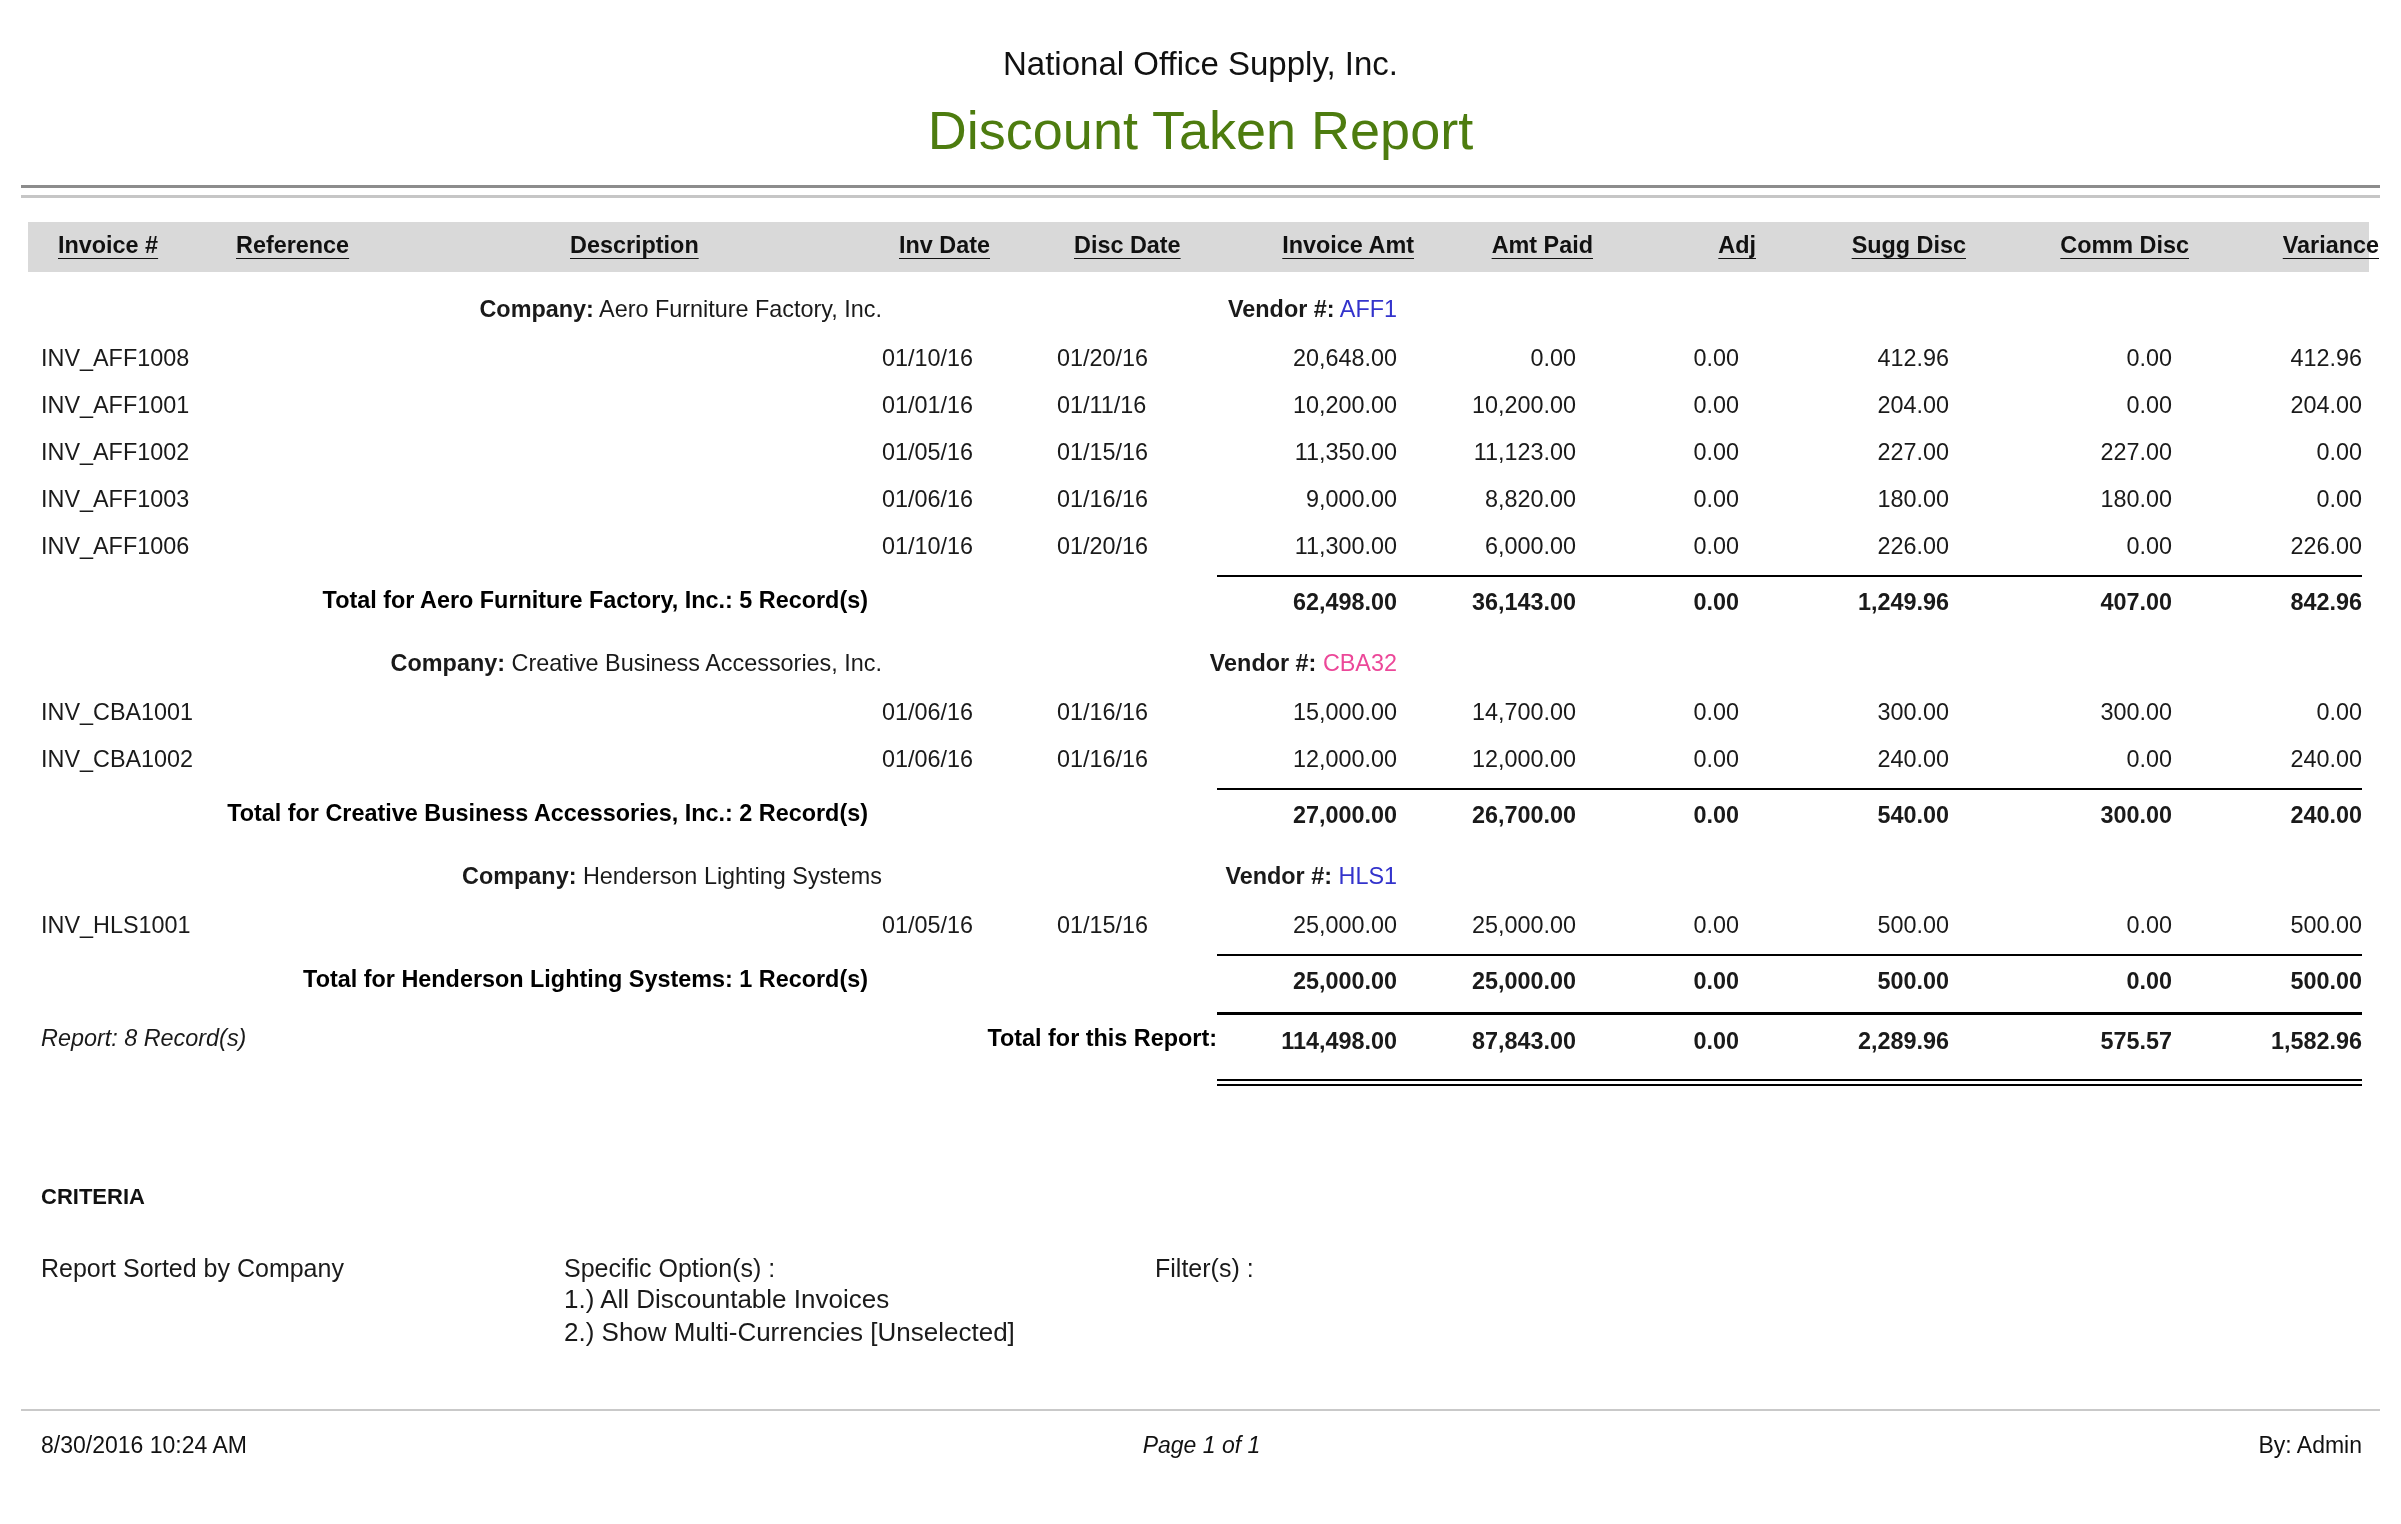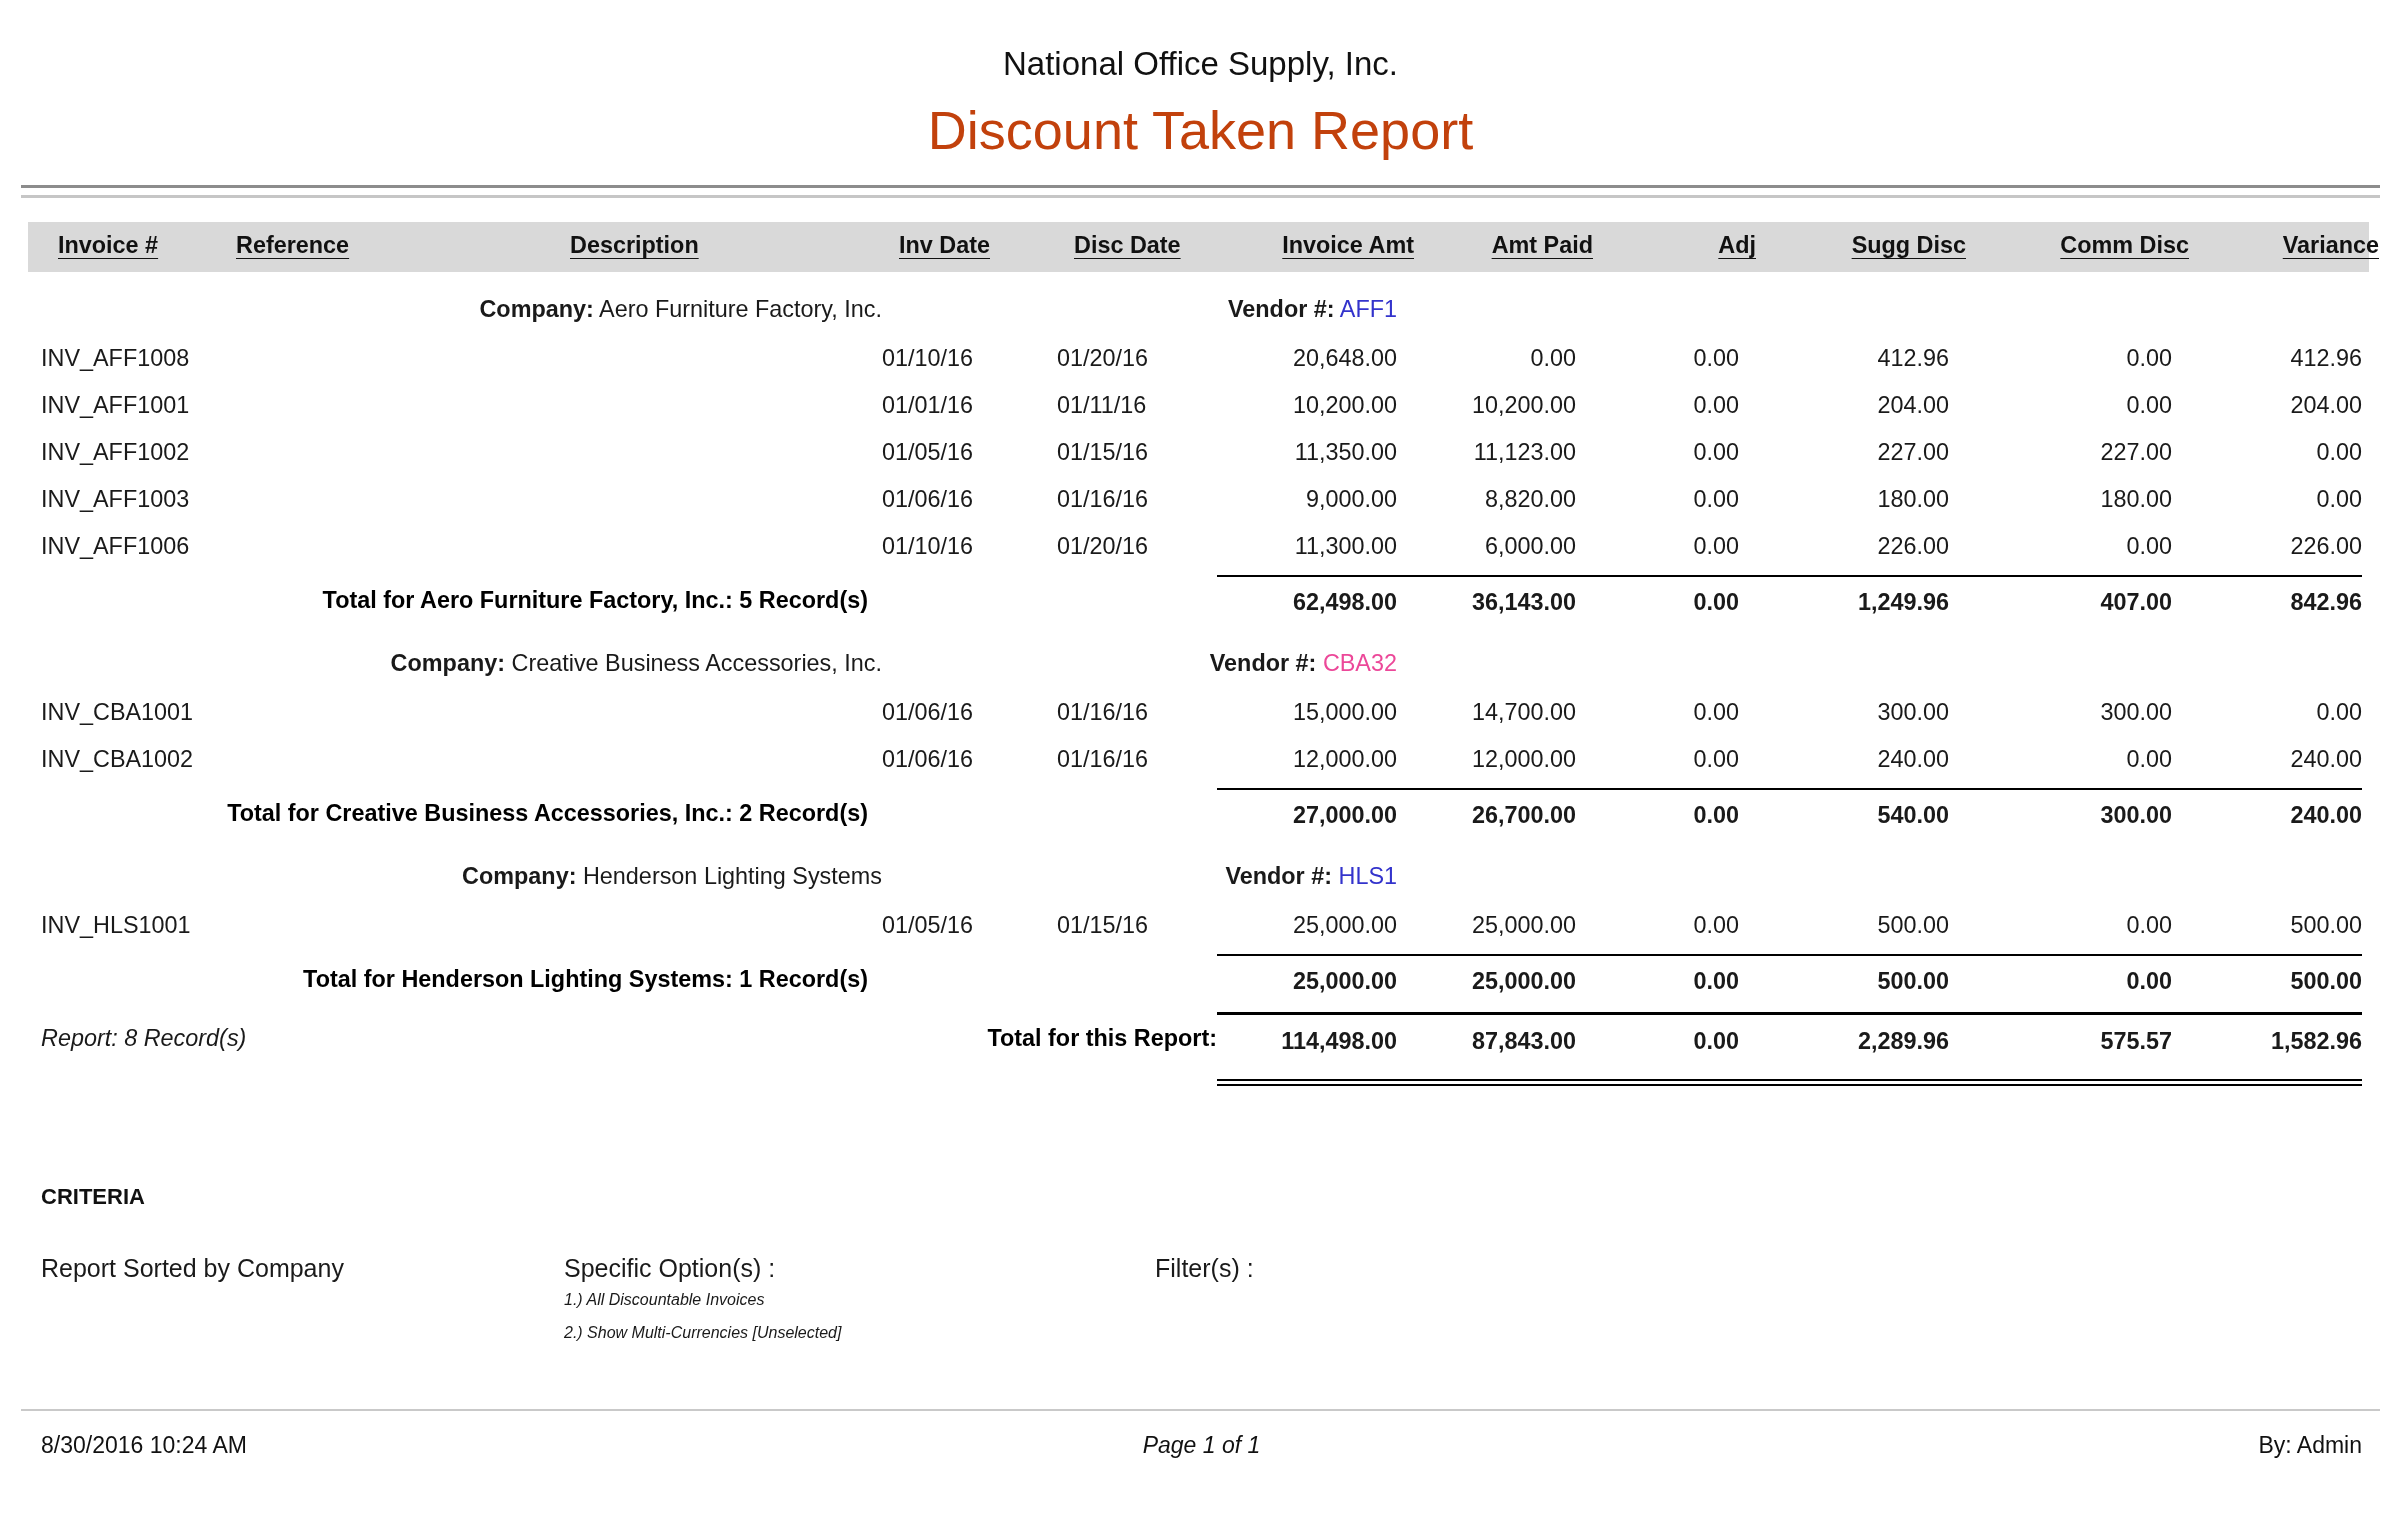--- a/index.html
+++ b/index.html
@@ -1,20 +1,20 @@
 <!DOCTYPE html>
 <html style="font-size:11.4px"><head>
 <meta charset="utf-8">
 <style>
   * { margin:0; padding:0; box-sizing:border-box; }
   html,body { width:2401px; height:1525px; background:#ffffff; overflow:hidden;
               font-family:"Liberation Sans", sans-serif; color:#1a1a1a; }
 
   .title-company { margin-top:45px; text-align:center; font-size:33px; color:#111; }
-  .title-report  { margin-top:15.6px; text-align:center; font-size:54px; color:#c2410c; }
+  .title-report  { margin-top:15.6px; text-align:center; font-size:54px; color:#4d7c0f; }
 
   .rule-dark  { margin:24px 21px 0 21px; border-top:3.5px solid #8c8c8c; }
   .rule-light { margin:7.8px 21px 0 21px; border-top:3.5px solid #c6c6c6; }
 
   .header-band { margin:24px 32px 0 28px; background:#d9d9d9; padding:10px 0 12.8px 0; }
 
   .grid { display:grid;
           grid-template-columns:178px 334px 329px 175px 160px 180px 179px 163px 210px 223px 190px;
           margin-left:41px; width:2321px; }
   .header-band .grid { margin-left:30px; }
@@ -44,21 +44,21 @@
   .grand-label { text-align:right; color:#000; }
   .heavy { border-top:3.5px solid #000; }
 
   .double-rule { margin:11.4px 0 0 1217px; width:1145px; height:7px;
                  border-top:2.8px solid #000; border-bottom:2.8px solid #000; }
 
   .criteria { margin:98px 0 0 41px; }
   .criteria-heading { font-size:22px; font-weight:bold; color:#111; }
   .criteria-grid { display:grid; grid-template-columns:523px 591px auto; margin-top:44px; }
   .criteria-grid .label { font-size:25px; }
-  .option-line { font-size:16px; line-height:33px;font-style:italic; }
+  .option-line { font-size:26px; line-height:33px; }
   .options { margin-top:0; }
 
   .footer-rule { margin:60px 21px 0 21px; border-top:2.8px solid #c9c9c9; }
   .footer-row  { display:flex; margin:21px 39px 0 41px; font-size:23px; color:#111; }
   .footer-left   { flex:1; text-align:left; }
   .footer-center { flex:1; text-align:center;font-style:italic; }
   .footer-right  { flex:1; text-align:right; }
 </style>
 </head>
 <body>

